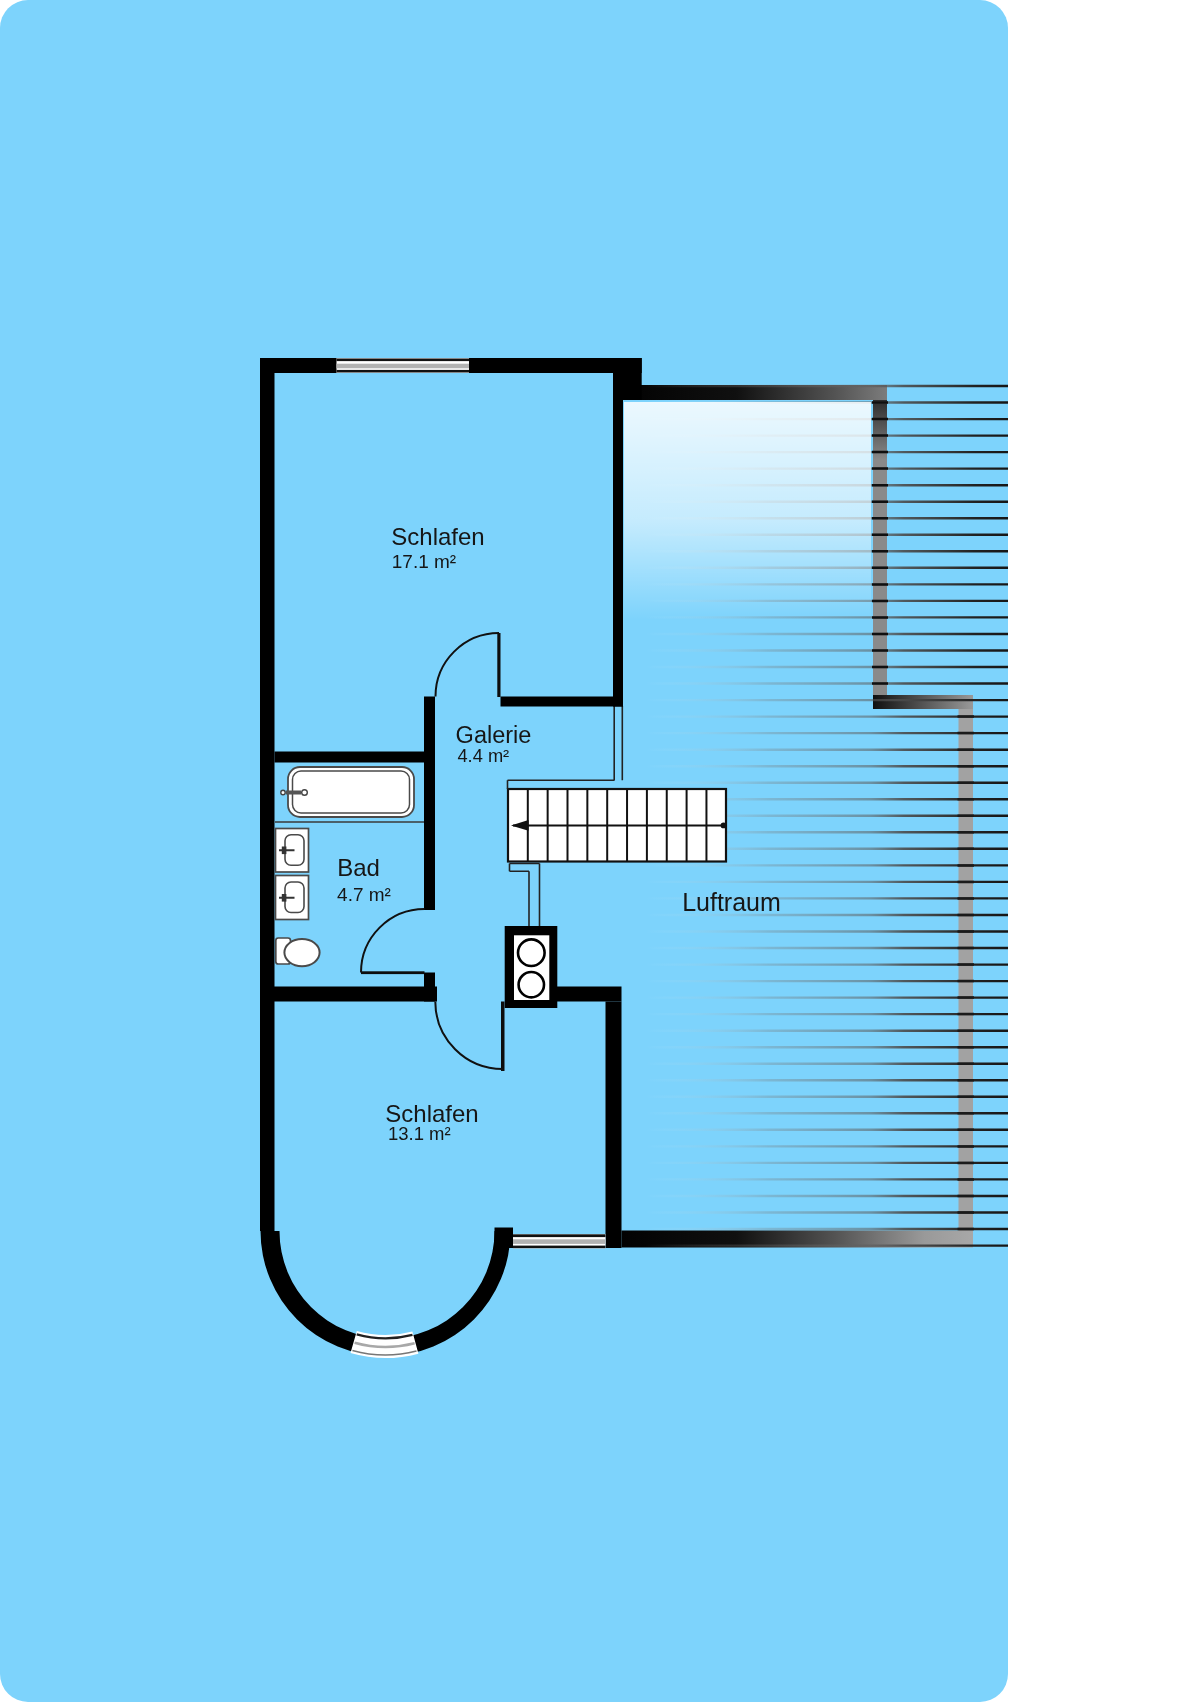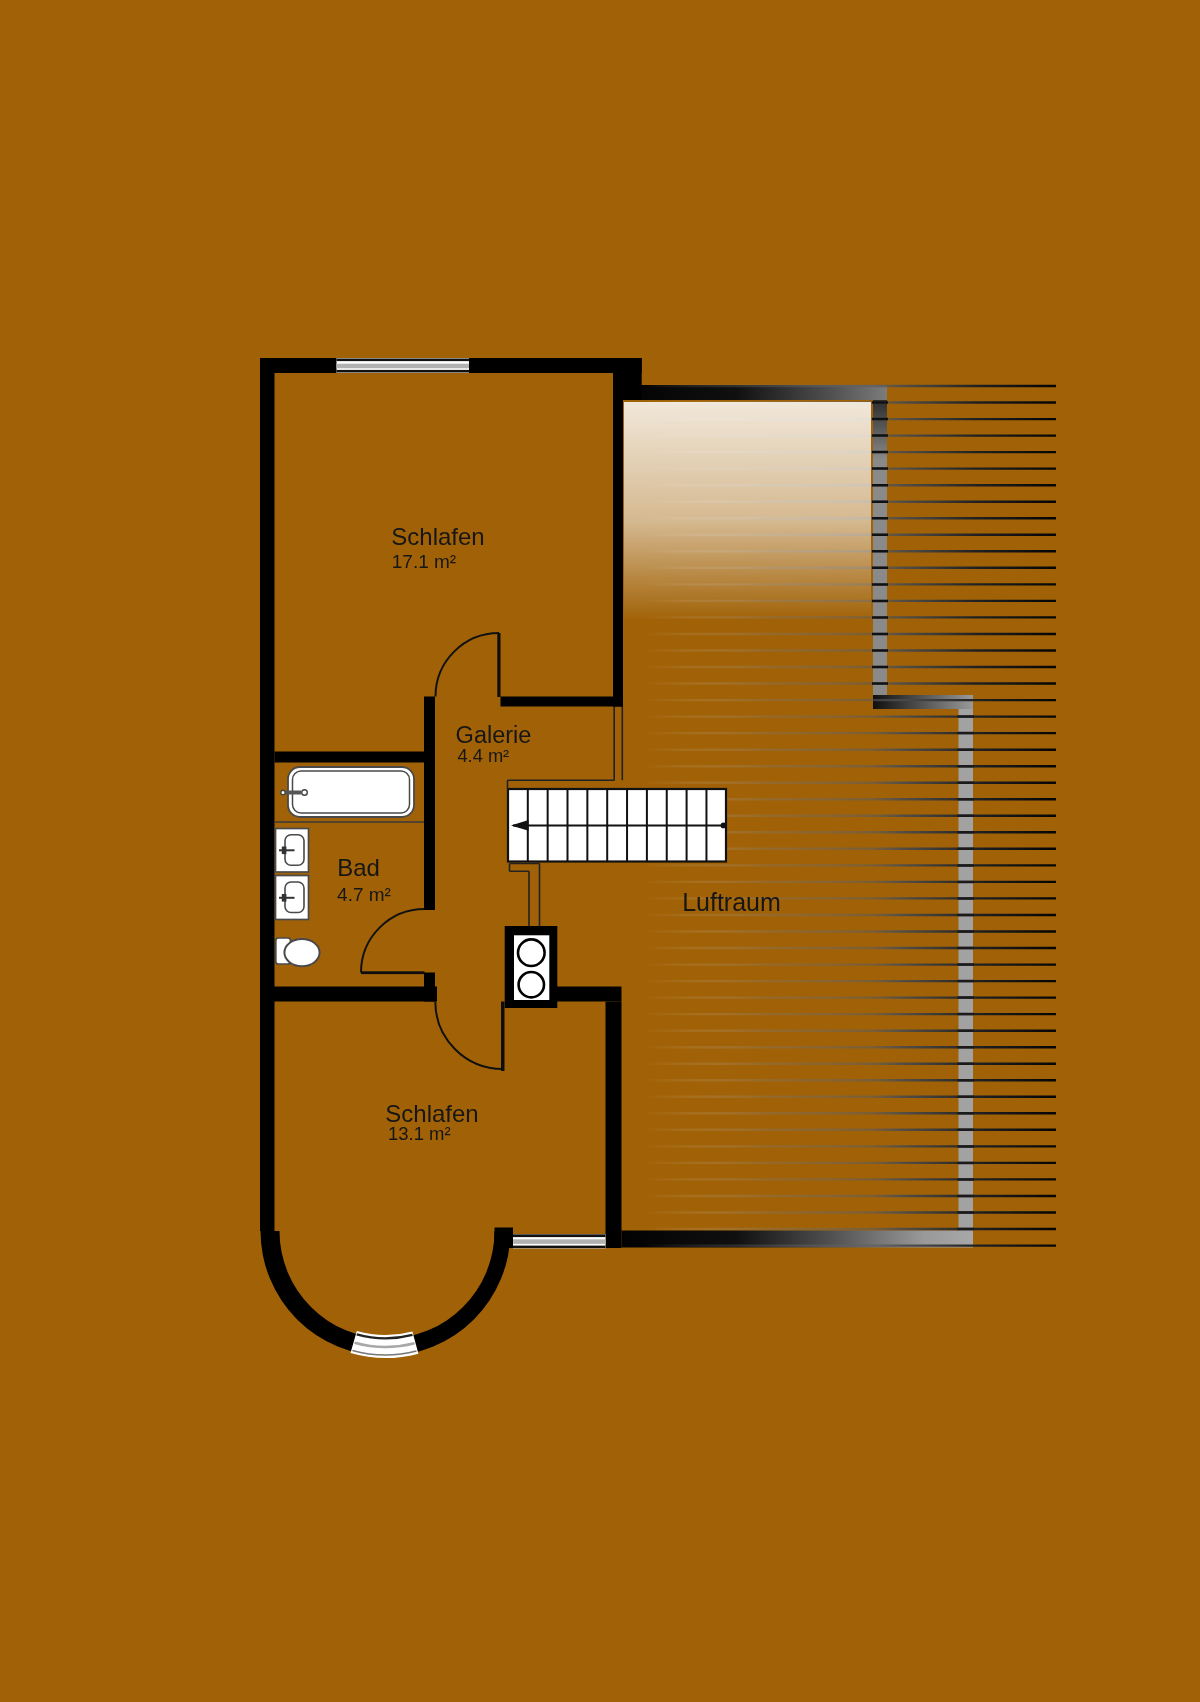--- a/index.html
+++ b/index.html
@@ -1,16 +1,16 @@
 <!DOCTYPE html>
 <html><head>
 <meta charset="utf-8">
 <style>
   html,body{margin:0;padding:0;background:#fff;}
-  .page{position:relative;width:1200px;height:1702px;background:#a16207;overflow:hidden;filter:blur(0.35px);}
+  .page{position:relative;width:1008px;height:1702px;background:#7dd3fc;overflow:hidden;filter:blur(0.35px);border-radius:28px;}
   text{font-family:"Liberation Sans", sans-serif;fill:#161616;}
 </style>
 </head>
 <body>
 <div class="page">
 <svg width="1200" height="1702" viewBox="0 0 1200 1702">
 <defs>
   <linearGradient id="wallfade" gradientUnits="userSpaceOnUse" x1="605" y1="0" x2="980" y2="0">
     <stop offset="0" stop-color="#000000"></stop>
     <stop offset="0.35" stop-color="#101010"></stop>

